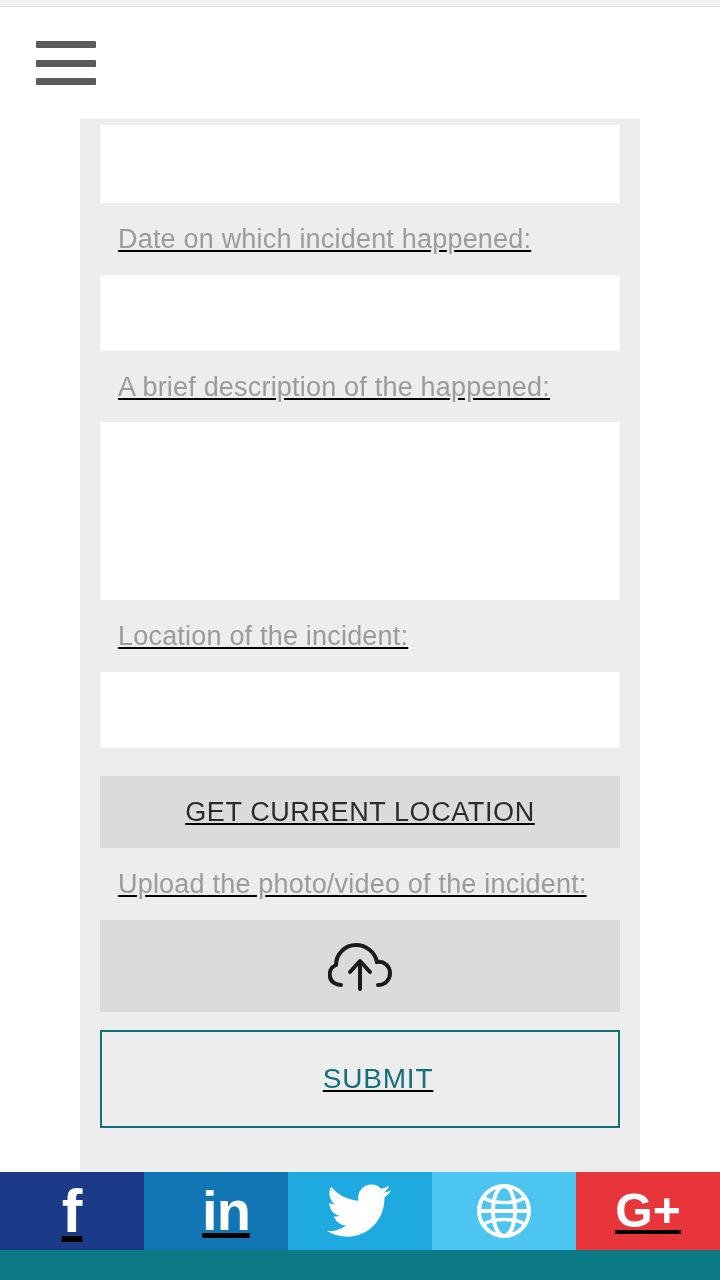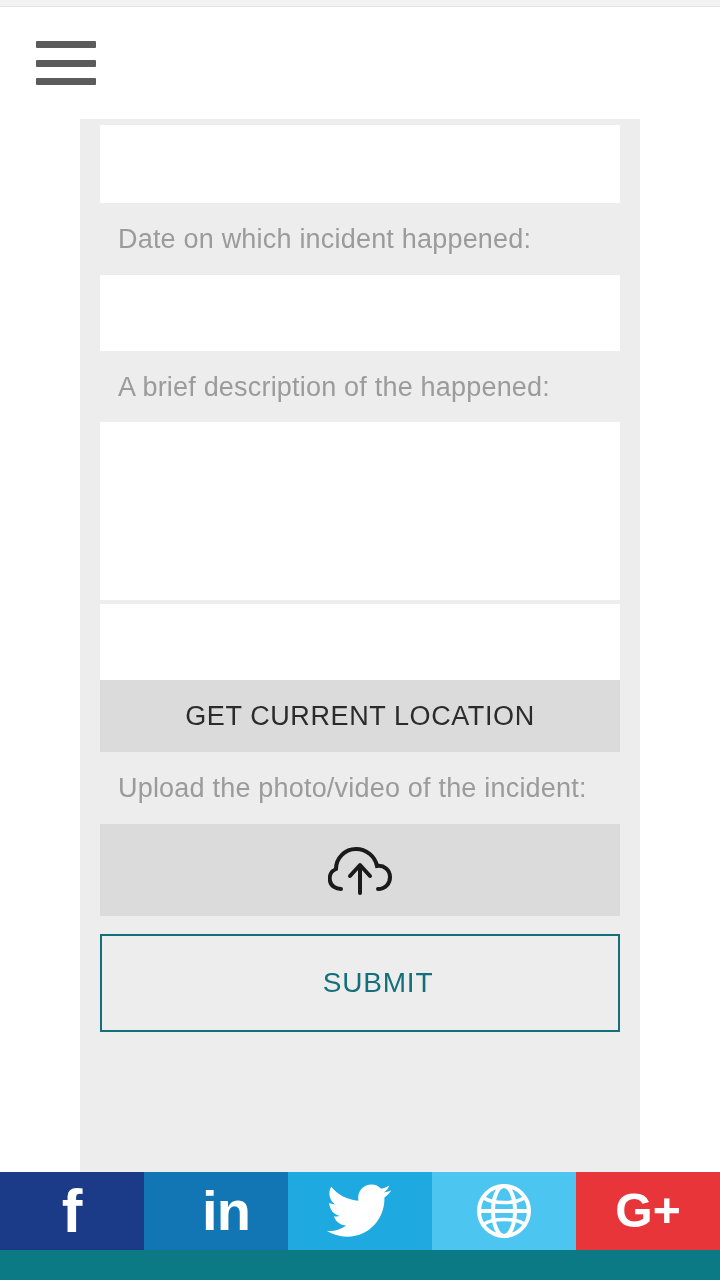--- a/index.html
+++ b/index.html
@@ -14,20 +14,21 @@
     overflow: hidden;
     position: relative;
   }
   .screen {
     width: 720px;
     height: 1280px;
     position: relative;
     background: #ffffff;
     display: flex;
     flex-direction: column;
+    text-decoration: underline;
   }
 
   
   .status-strip {
     height: 6px;
     width: 100%;
     background: #f2f2f2;
     border-bottom: 1px solid #e3e3e3;
     flex: 0 0 auto;
   }
@@ -102,20 +103,21 @@
   .field-label {
     font-size: 27px;
     color: #9b9b9b;
     letter-spacing: 0.2px;
     padding: 22px 0 16px 18px;
     line-height: 1.1;
     font-weight: 400;
   }
 
   .btn-grey {
+    margin-top: 28px;
     width: 100%;
     height: 72px;
     background: #dbdbdb;
     border: none;
     font-family: "Liberation Sans", sans-serif;
     font-size: 27px;
     color: #2b2b2b;
     letter-spacing: 0.6px;
     cursor: pointer;
     display: flex;
@@ -211,20 +213,21 @@
     <input class="field-input input-top" type="text" value="" style="">
 
     <div class="field-label">Date on which incident happened:</div>
 
     <input class="field-input input-date" type="text" value="" style="">
 
     <div class="field-label">A brief description of the happened:</div>
 
     <textarea class="field-input textarea-desc" style=""></textarea>
 
+    <div class="field-label">Location of the incident:</div>
 
     <input class="field-input input-loc" type="text" value="" style="">
 
     <button class="btn-grey">GET CURRENT LOCATION</button>
 
     <div class="field-label">Upload the photo/video of the incident:</div>
 
     <div class="btn-upload">
       <svg width="64" height="50" viewBox="0 0 64 50">
         <path d="M50 44 C58 44 62 38 62 32 C62 25 56 20 49 21 C47 11 38 4 28 4 C17 4 8 13 8 24 C3 26 1 31 2 36 C3 41 8 44 13 44" fill="none" stroke="#1a1a1a" stroke-width="4" stroke-linecap="round"></path>

